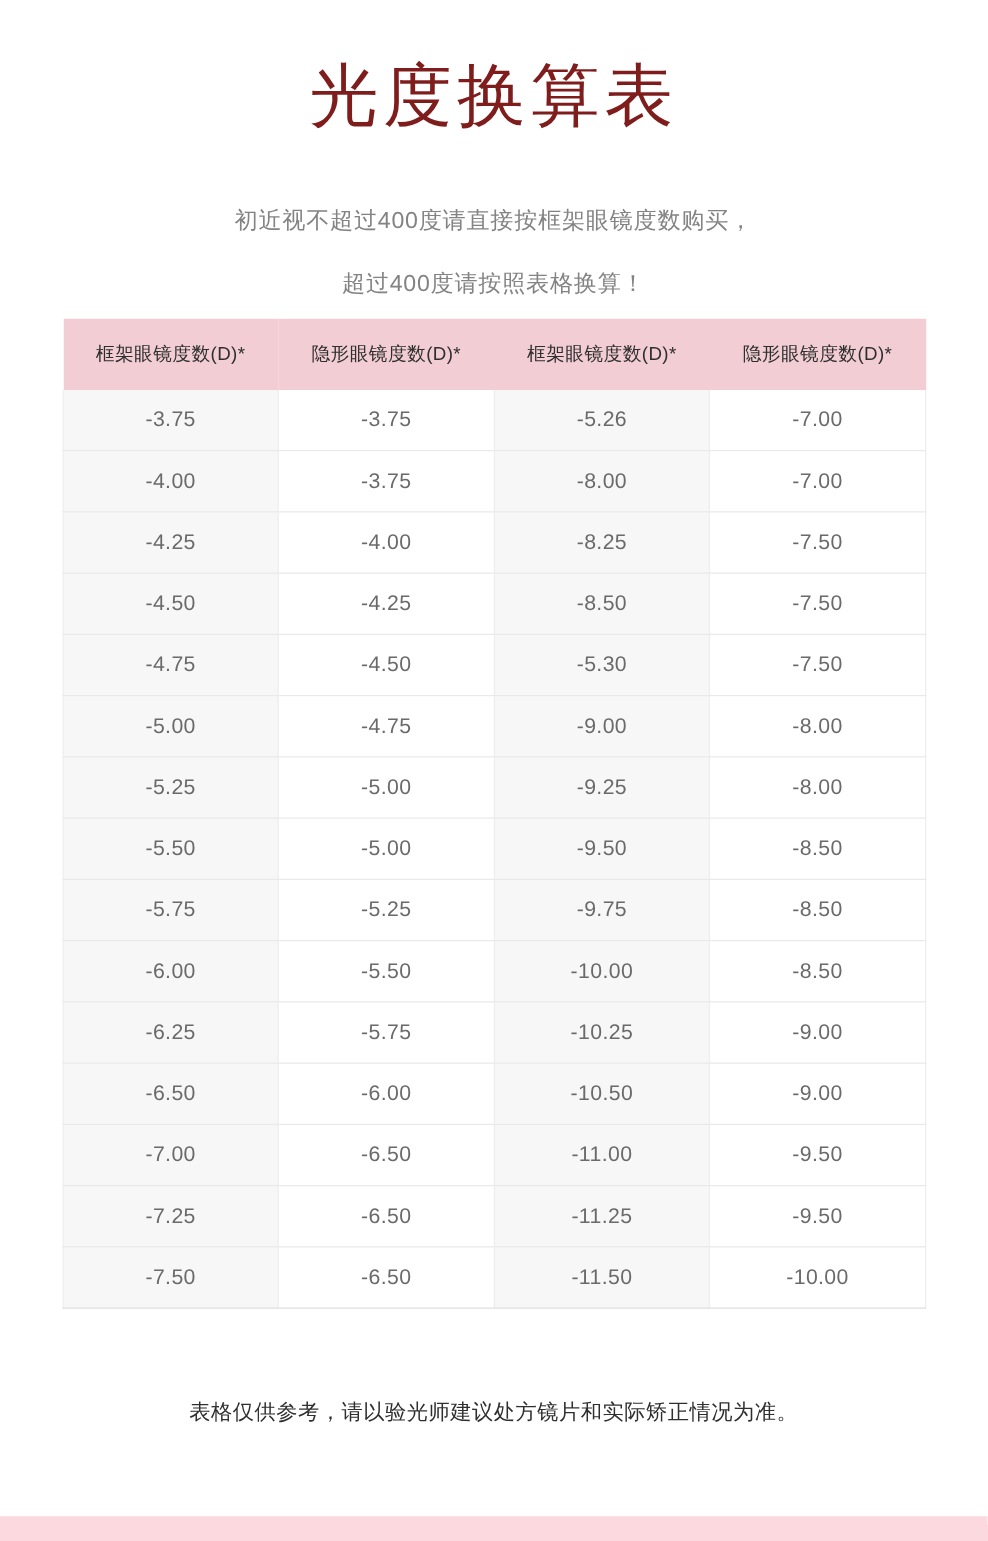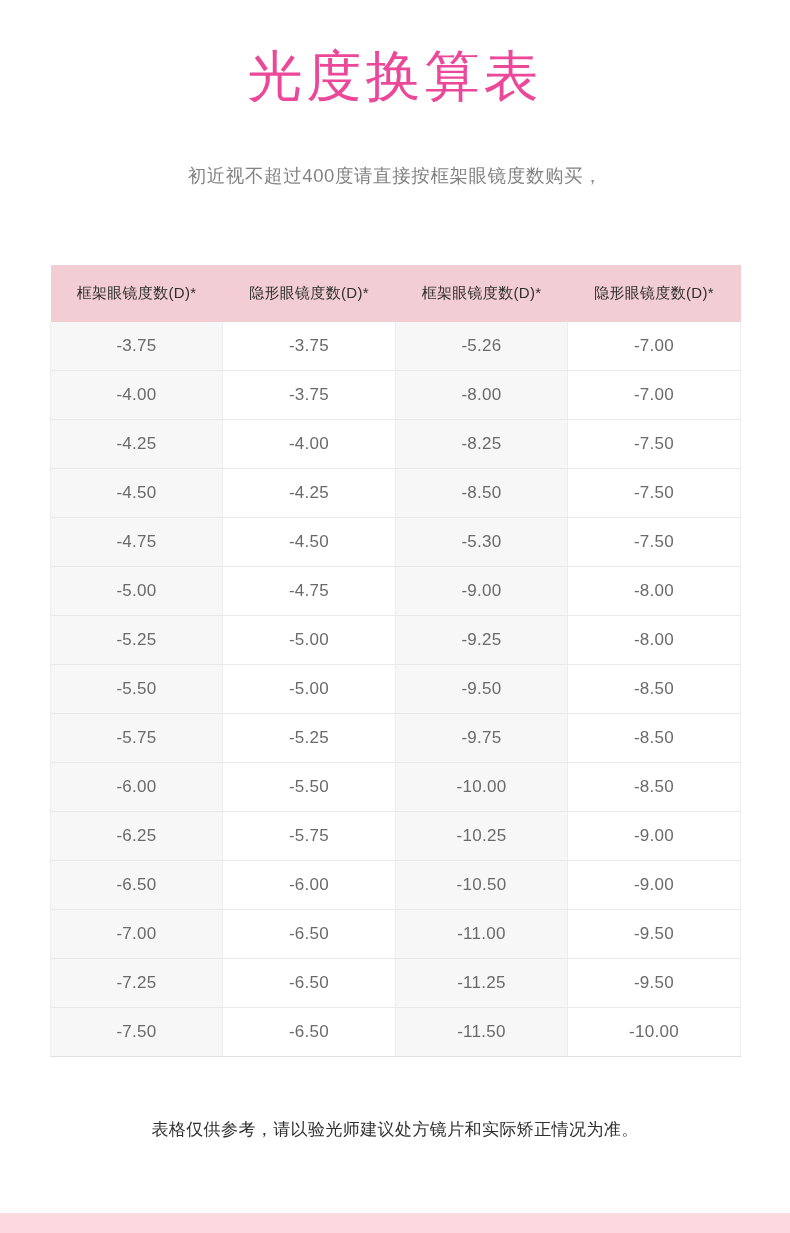--- a/index.html
+++ b/index.html
@@ -25,21 +25,21 @@
   
   .title {
     position: absolute;
     top: 40px;
     left: 0;
     width: 790px;
     text-align: center;
     font-size: 55px;
     line-height: 72px;
     letter-spacing: 4px;
-    color: #ec4899;
+    color: #7f1d1d;
     font-weight: 400;
   }
 
   
   .subtitle {
     position: absolute;
     top: 140px;
     left: 0;
     width: 790px;
     text-align: center;
@@ -48,21 +48,21 @@
     line-height: 31px;
     letter-spacing: 0.6px;
     font-weight: 400;
   }
   .subtitle .line { display: block; margin-top: 20px; }
 
   
   .table-wrap {
     position: absolute;
     left: 50px;
-    top: 265px;
+    top: 255px;
     width: 690px;
   }
   table.conv {
     width: 690px;
     border-collapse: collapse;
     table-layout: fixed;
     background: #ffffff;
   }
   table.conv col.c1, table.conv col.c3 { width: 172px; }
   table.conv col.c2 { width: 173px; }
@@ -124,20 +124,21 @@
 </style>
 </head>
 <body>
 
 <div class="page">
 
   <div class="title">光度换算表</div>
 
   <div class="subtitle">
     <span class="line">初近视不超过400度请直接按框架眼镜度数购买，</span>
+    <span class="line">超过400度请按照表格换算！</span>
   </div>
 
   <div class="table-wrap">
     <table class="conv">
       <colgroup>
         <col class="c1">
           <col class="c2">
           <col class="c3">
           <col class="c4">
       </colgroup>

